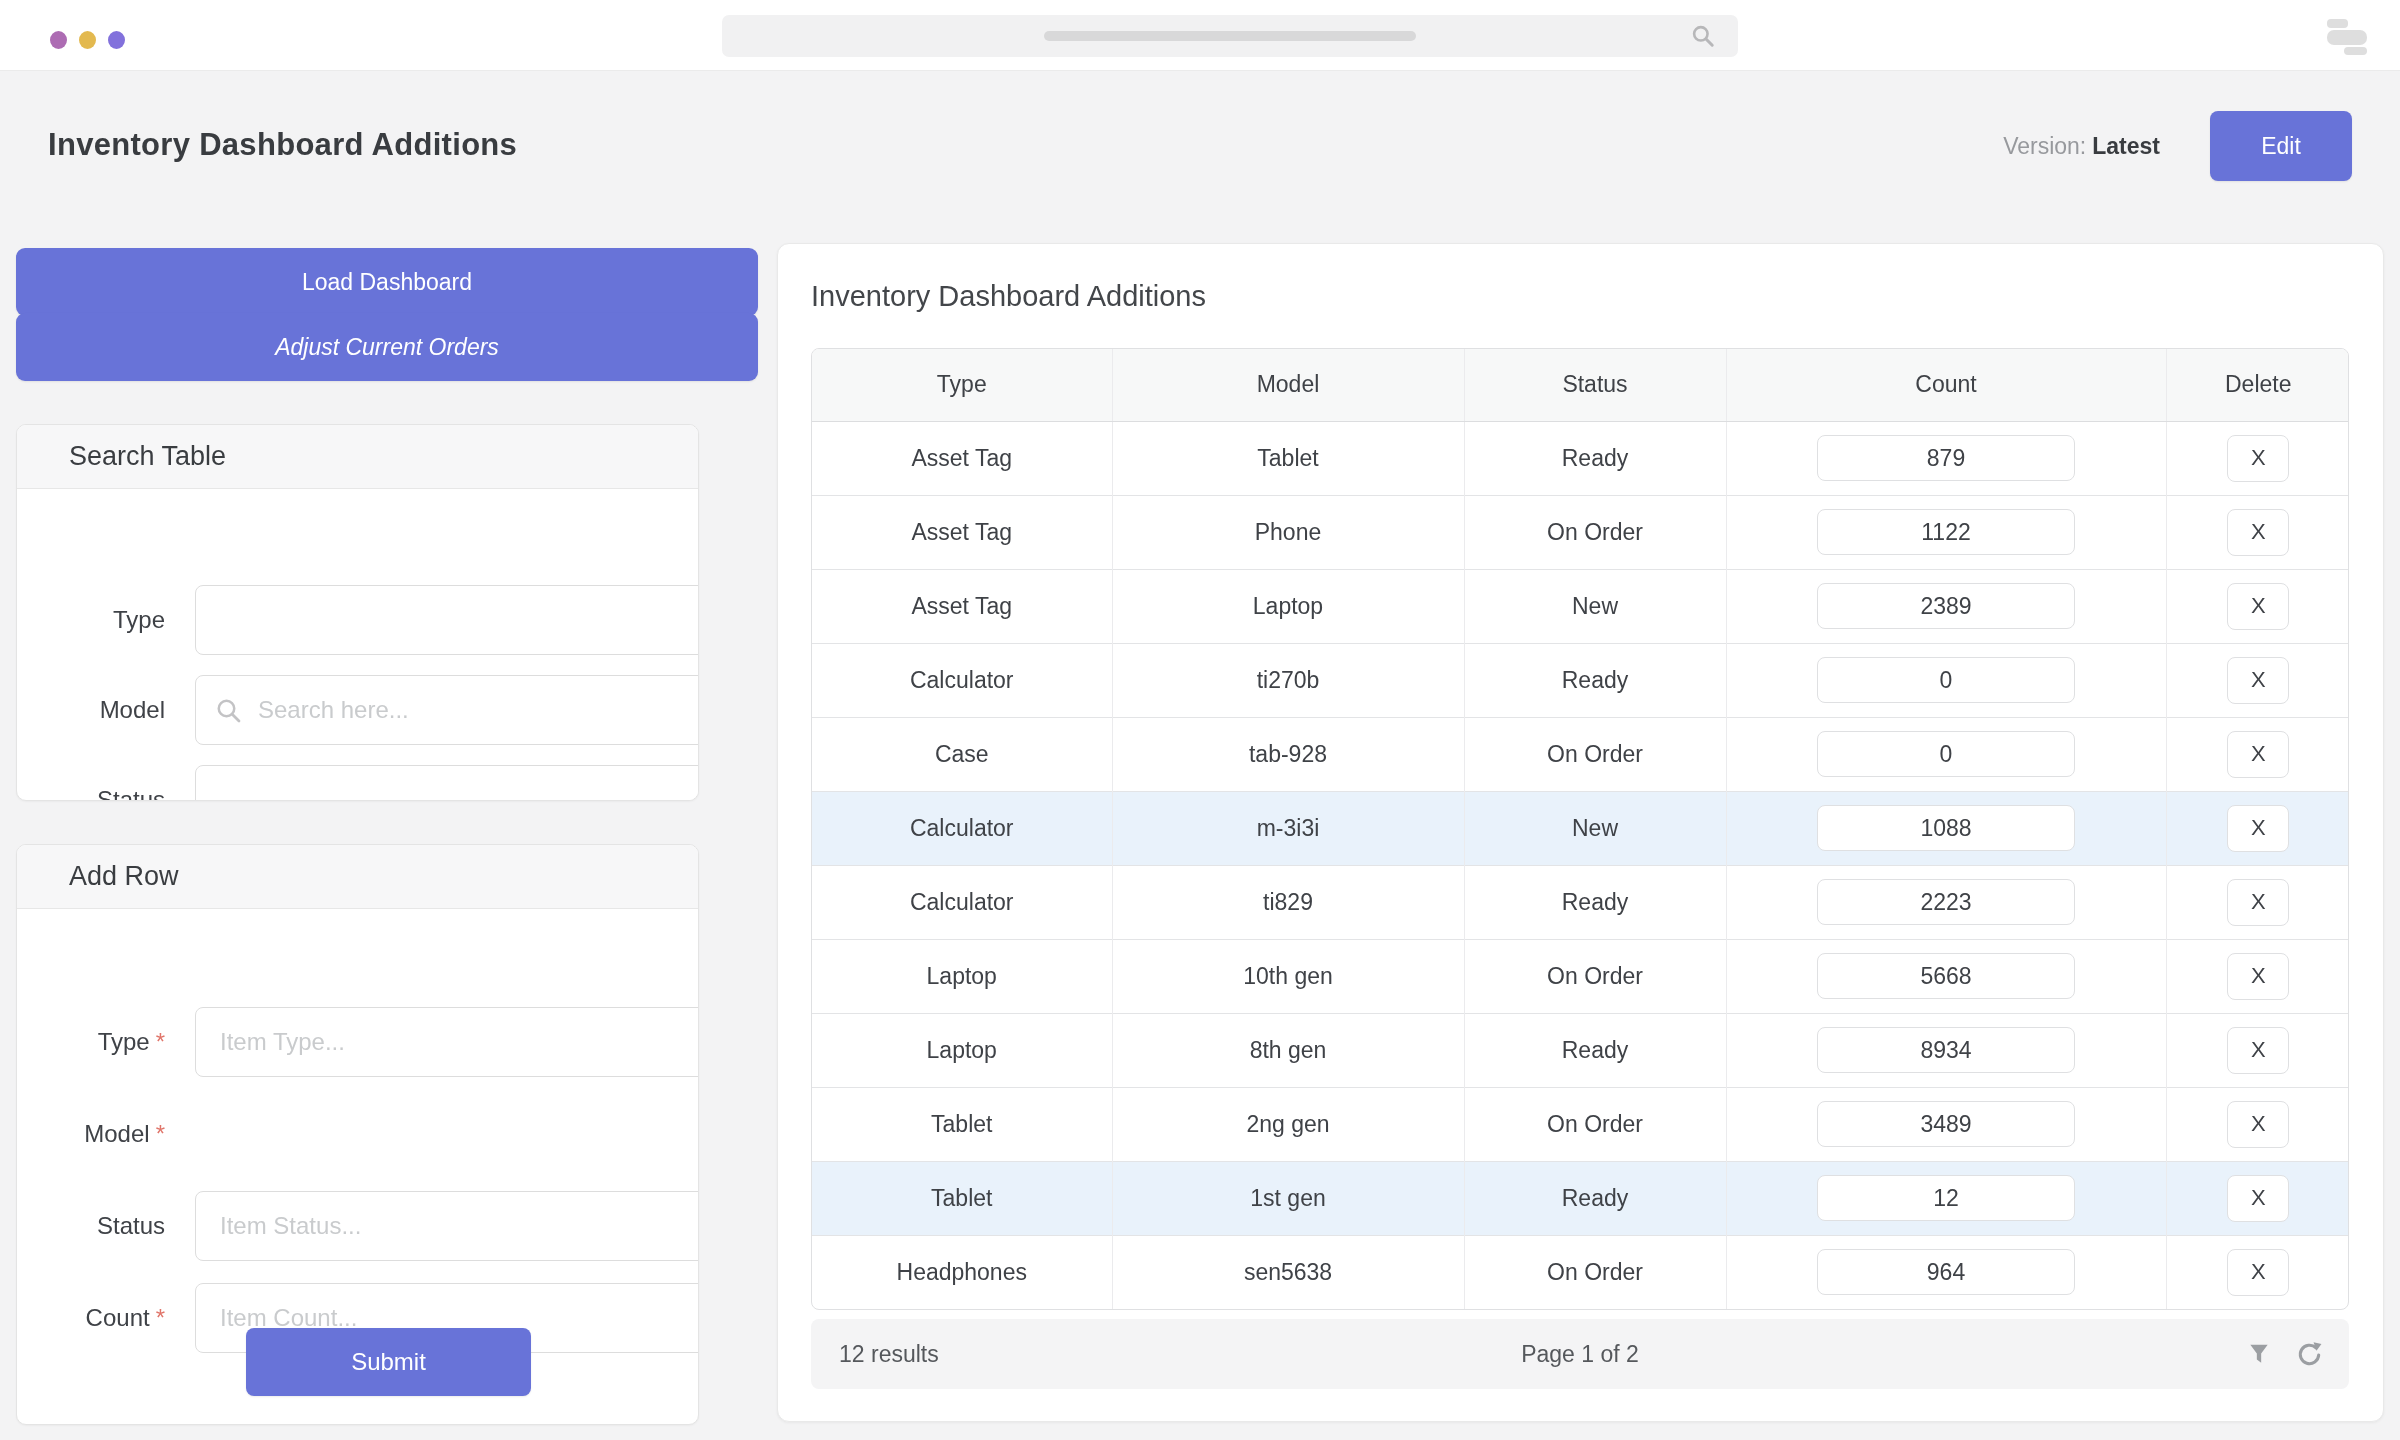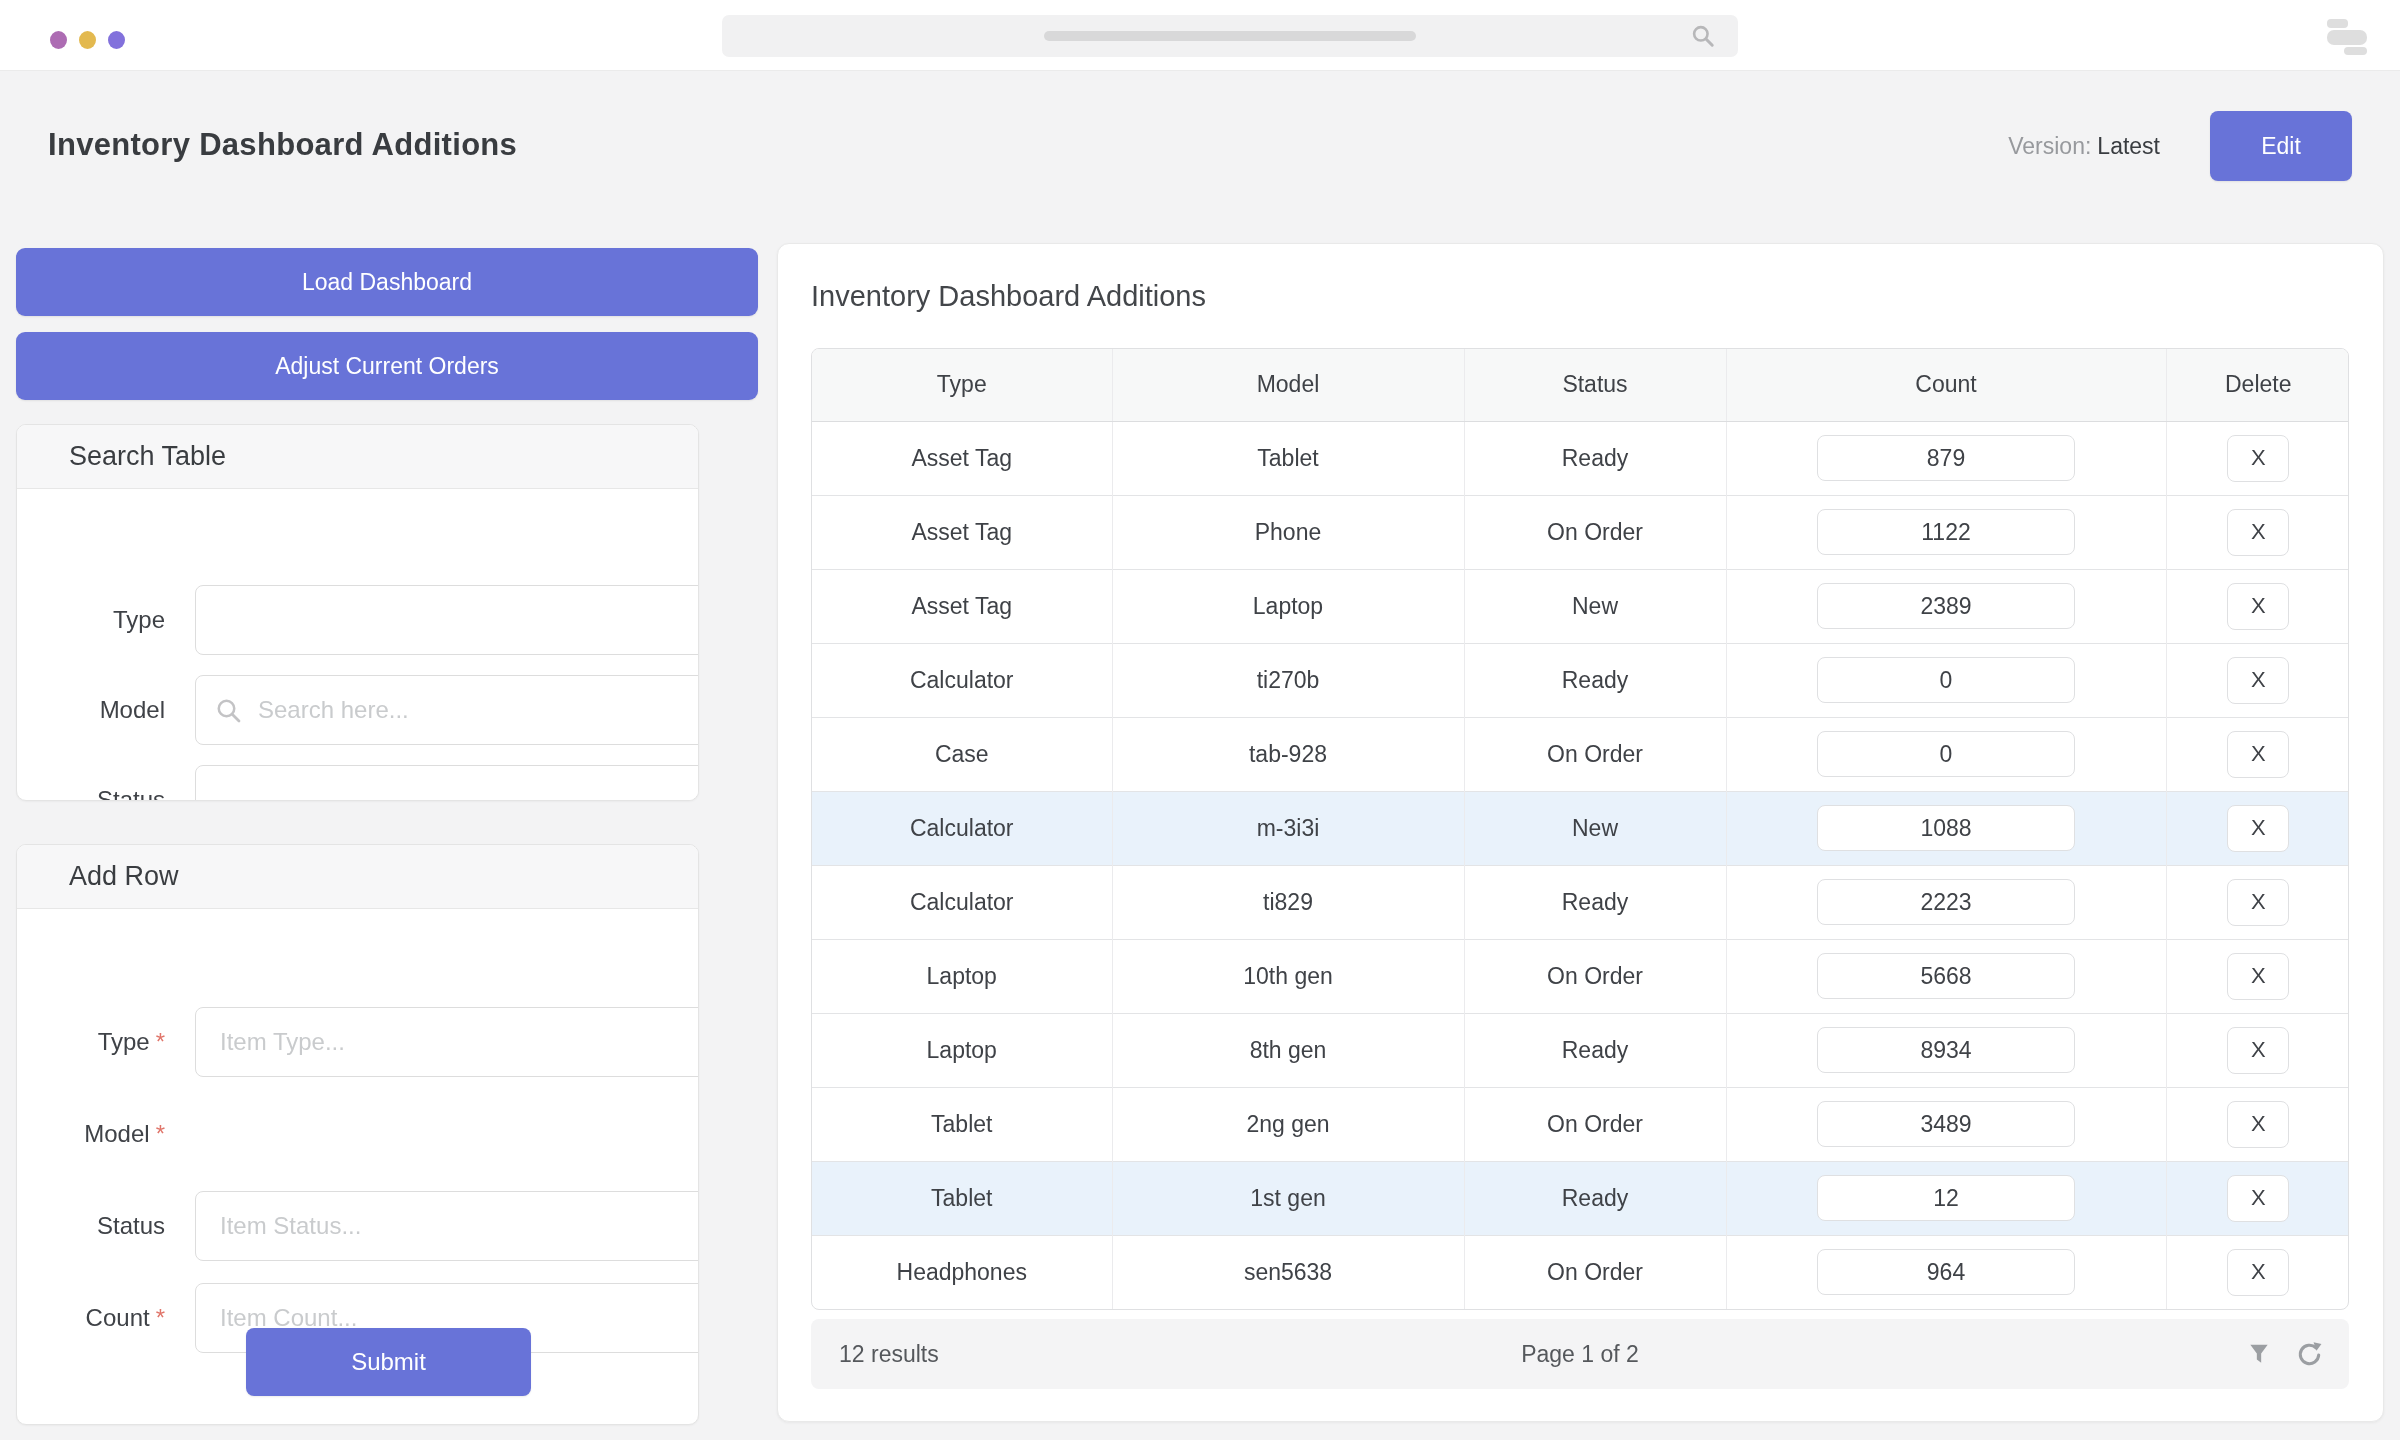--- a/index.html
+++ b/index.html
@@ -37,21 +37,21 @@
   
   .page-title {
     position:absolute; left:48px; top:127px;
     font-size:31px; font-weight:700; color:#393c40; letter-spacing:0.3px;
   }
   .header-right {
     position:absolute; right:48px; top:111px; height:70px;
     display:flex; align-items:center; gap:50px;
   }
   .version-line { font-size:23px; color:#97999d; }
-  .version-line b { color:#393c40; font-weight:400; margin-left:6px; }
+  .version-line b { color:#393c40; font-weight:700; margin-left:6px; }
   .btn {
     background:#6873d8; color:#ffffff; border:none; border-radius:8px;
     font-family:"Liberation Sans", sans-serif; font-size:23px; cursor:pointer;
     box-shadow:0 1px 2px rgba(0,0,0,0.08);
   }
   .edit-btn { width:142px; height:70px; }
 
   
   .leftcol { position:absolute; left:16px; top:0; width:742px; }
   .big-btn { position:absolute; left:0; width:742px; height:68px; border-radius:9px; }
@@ -156,21 +156,21 @@
   <div class="page-title">Inventory Dashboard Additions</div>
   <div class="header-right">
     <div class="version-line">
       <span>Version:</span><b>Latest</b>
     </div>
     <button class="btn edit-btn">Edit</button>
   </div>
 
   <div class="leftcol">
     <button class="btn big-btn" style="top:248px;">Load Dashboard</button>
-    <button class="btn big-btn" style="top:332px;">Adjust Current Orders</button>
+    <button class="btn big-btn" style="top:313px;font-style:italic;">Adjust Current Orders</button>
 
     <div class="card" style="top:424px; height:377px;">
       <div class="card-header">Search Table</div>
 
       <div class="form-row" style="top:160px;">
         <div class="form-label">Type</div>
         <div class="control select-box">
           <span class="chev">
             <svg viewBox="0 0 24 24" width="20" height="20">
                 <polyline points="6,9 12,15 18,9" fill="none" stroke="#c3c3c5" stroke-width="2.4"></polyline>

